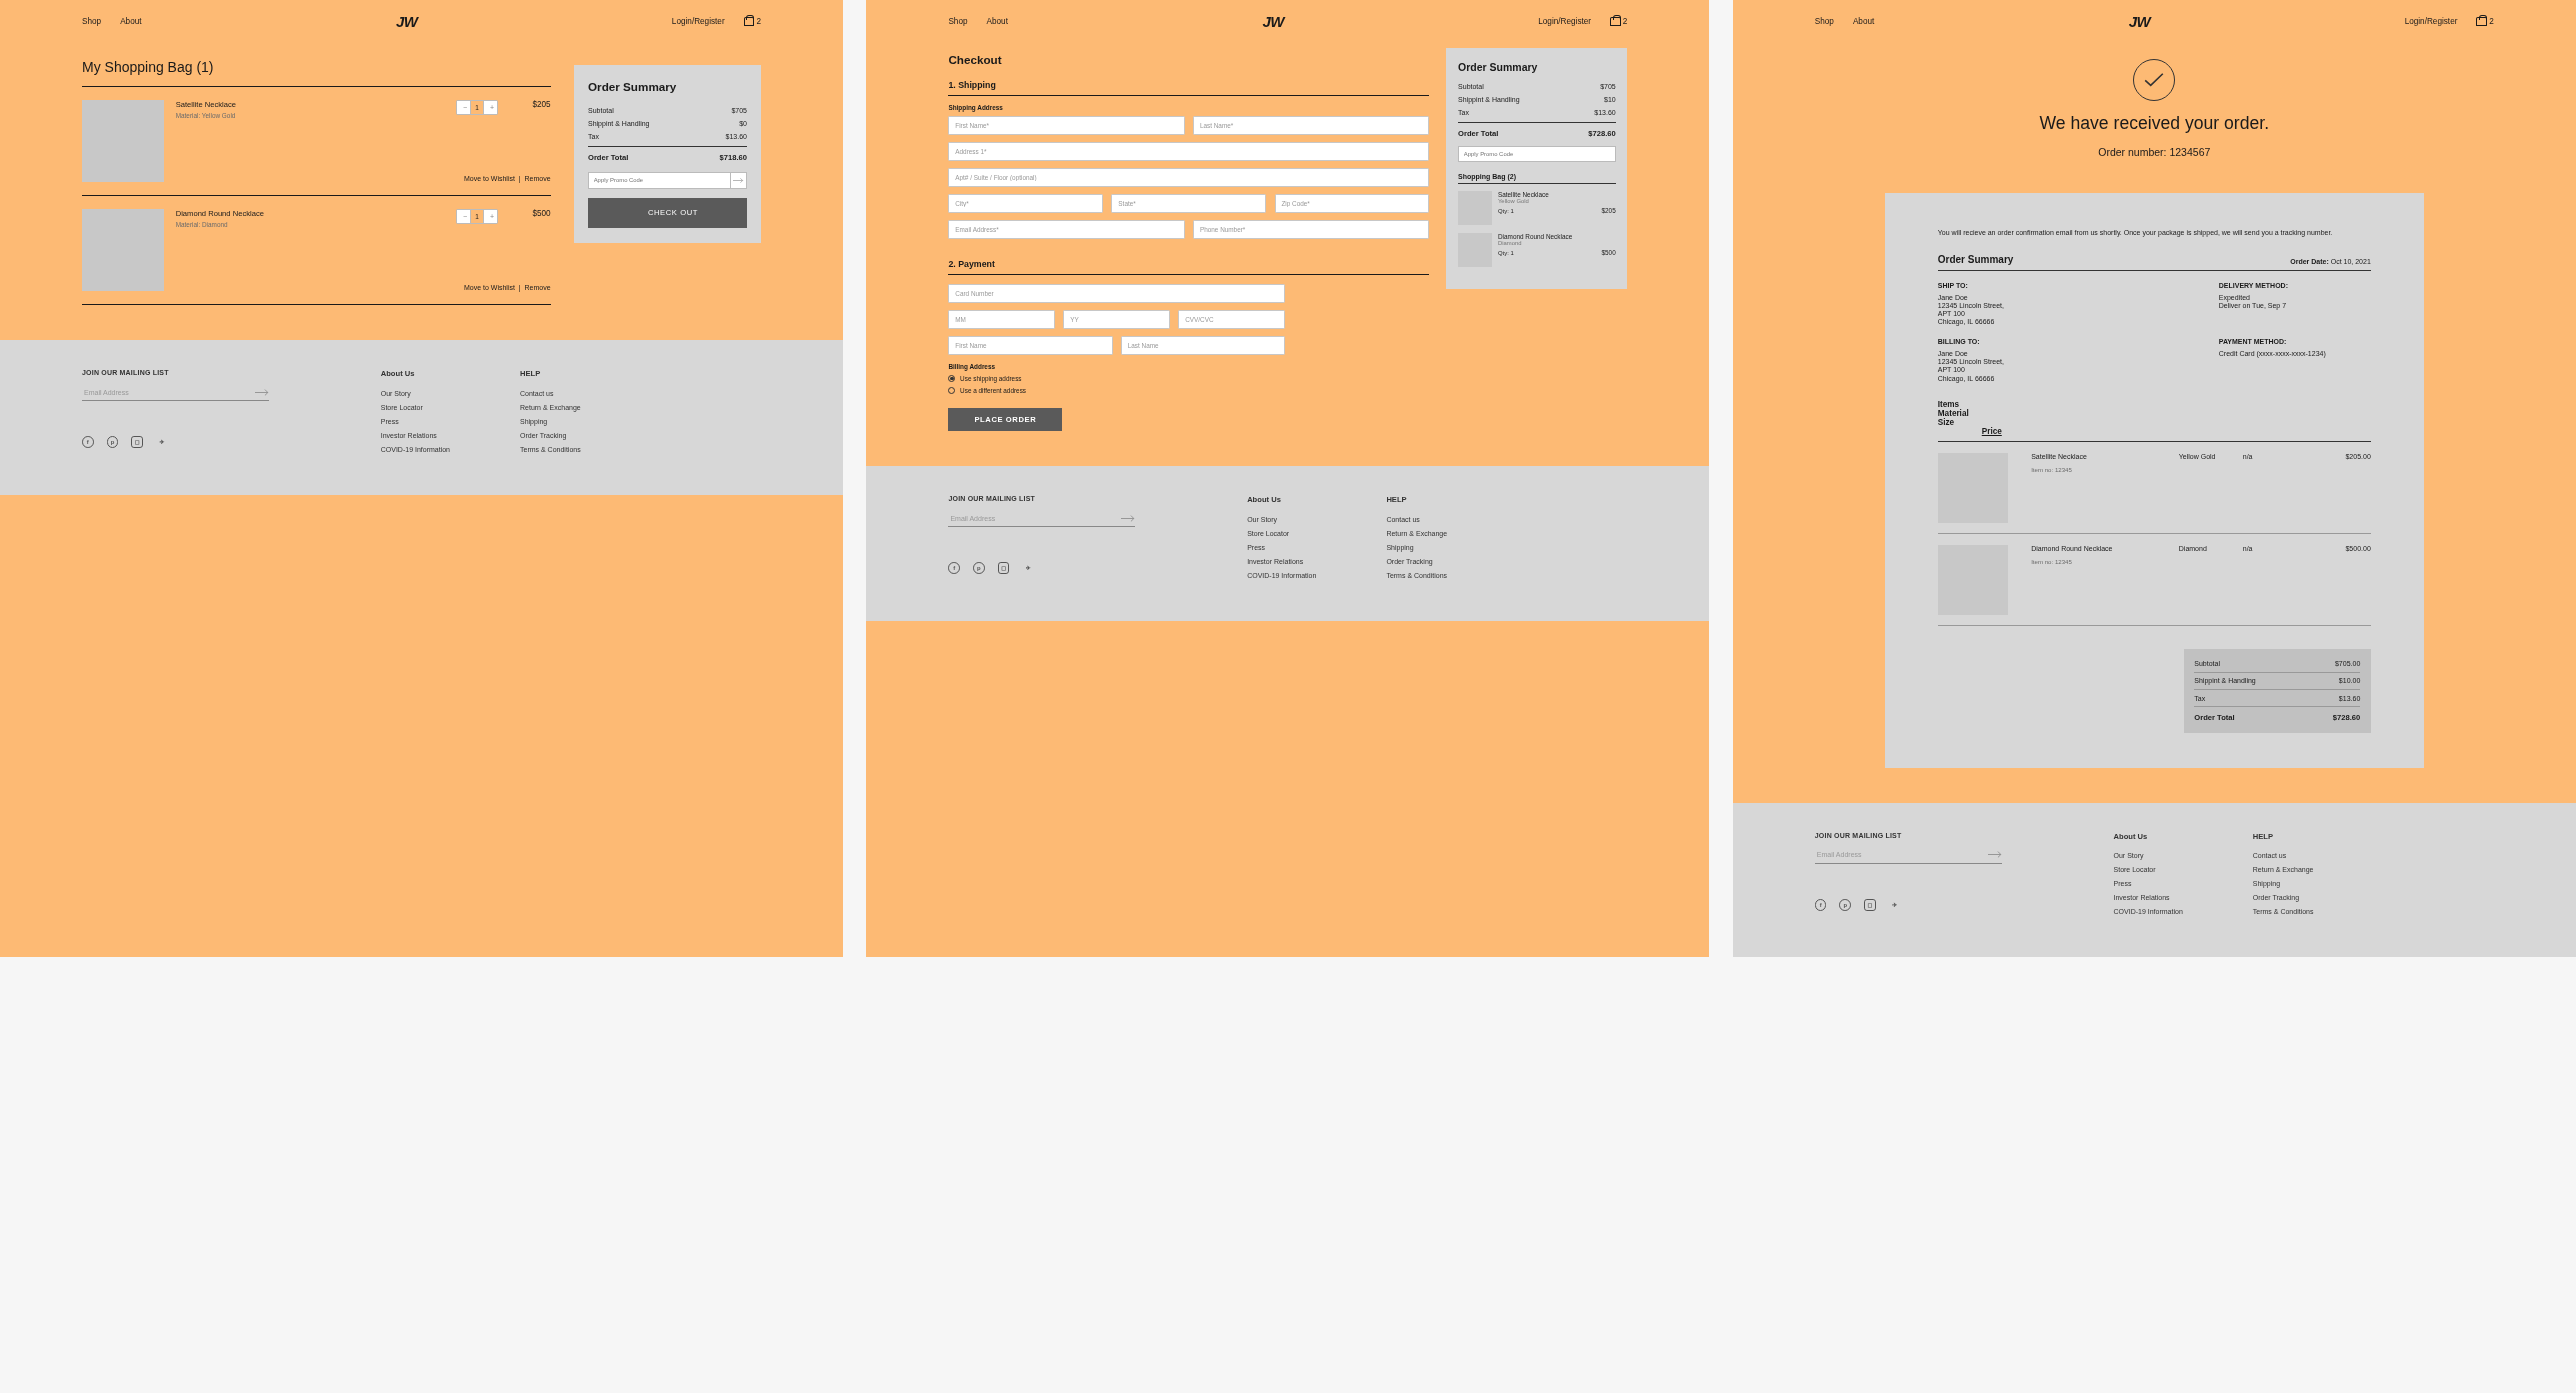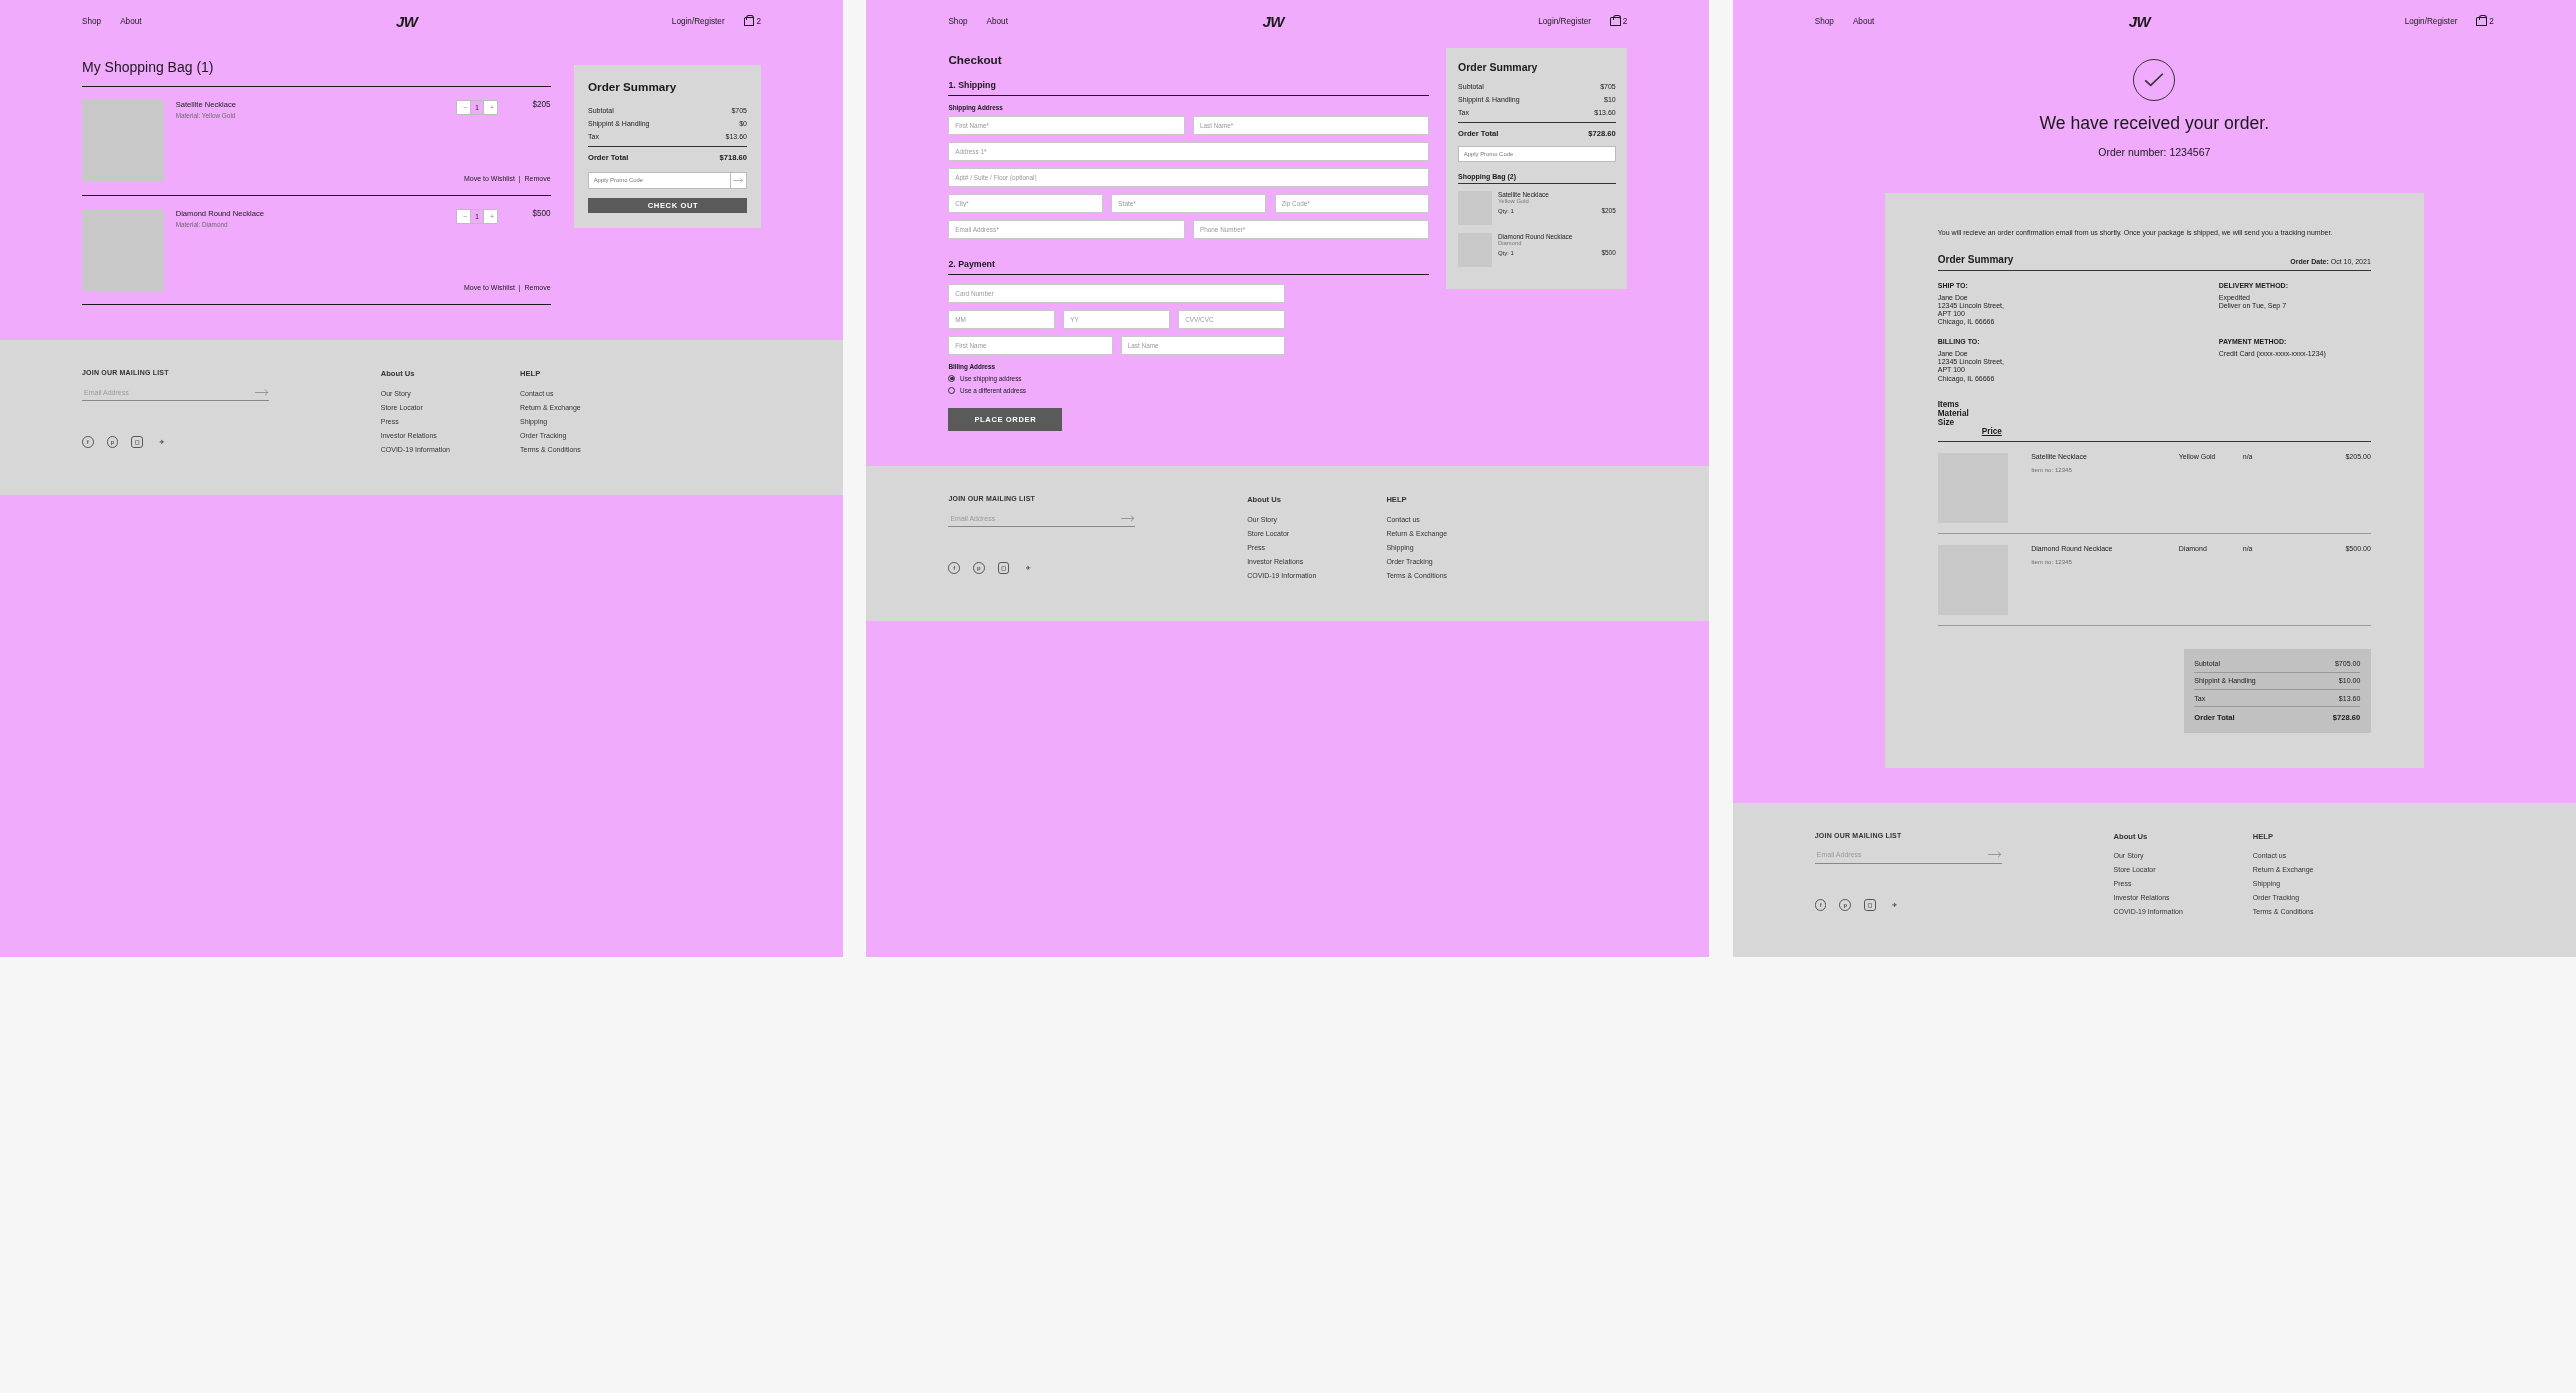--- a/index.html
+++ b/index.html
@@ -7,21 +7,21 @@
     --muted:#6b6b6b;
     --line:#777;
     --grey-bg:#d7d7d7;
     --grey-bg-dark:#c1c1c1;
     --dark:#5a5a5a;
     --page-bg:#f6f6f6;
   }
   *{box-sizing:border-box;font-family:Arial,Helvetica,sans-serif;}
   body{margin:0;background:var(--page-bg);color:var(--text);font-size:7px;width:2576px;}
   .viewport{display:flex;gap:23.4px;padding:0;}
-  .frame{background:#f0abfc;width:843px;flex-shrink:0;}
+  .frame{background:#fdba74;width:843px;flex-shrink:0;}
   
   .nav{display:flex;align-items:center;justify-content:space-between;padding:13px 82px 11.7px;}
   .nav-left,.nav-right{display:flex;align-items:center;gap:19px;font-size:8.2px;}
   .nav-logo{font-weight:900;font-size:15px;letter-spacing:-0.6px;font-style:italic;}
   .bag-btn{display:flex;align-items:center;gap:2.3px;}
   .bag-icon{width:10.5px;height:8.2px;border:0.7px solid var(--text);border-radius:1.8px 1.8px 0.6px 0.6px;position:relative;}
   .bag-icon::before{content:'';position:absolute;top:-3.5px;left:1.8px;width:5.9px;height:4.1px;border:0.7px solid var(--text);border-bottom:none;border-radius:2.9px 2.9px 0 0;}
   
   .p1-body{padding:0 82px 11.7px;display:flex;gap:23.4px;align-items:flex-start;}
   .p1-main{flex:1;}
@@ -42,21 +42,21 @@
   .cart-actions{text-align:right;font-size:7px;margin-top:auto;}
   .cart-actions a{color:var(--text);text-decoration:none;}
   .order-summary{background:var(--grey-bg);padding:15px 14px;width:187px;margin-top:23.4px;}
   .os-title{font-size:11.7px;font-weight:700;margin:0 0 14px;}
   .os-row{display:flex;justify-content:space-between;font-size:7px;margin:0 0 5.9px;}
   .os-total{display:flex;justify-content:space-between;font-size:7.6px;font-weight:700;border-top:0.7px solid #333;padding-top:5.9px;margin-top:2.3px;}
   .promo{display:flex;margin-top:10.5px;}
   .promo input{flex:1;height:16.4px;border:0.6px solid #bbb;background:#fff;padding:0 4.7px;font-size:5.9px;}
   .promo .arrow{width:16.4px;height:16.4px;border:0.6px solid #bbb;border-left:none;background:#fff;display:flex;align-items:center;justify-content:center;}
   .arrow svg{width:10.5px;height:7px;stroke:#888;}
-  .btn-dark{margin-top:9.4px;height:15px;background:var(--dark);color:#fff;border:none;width:100%;font-size:7.6px;letter-spacing:0.6px;font-weight:700;padding-left:17px;}
+  .btn-dark{margin-top:9.4px;height:30px;background:var(--dark);color:#fff;border:none;width:100%;font-size:7.6px;letter-spacing:0.6px;font-weight:400;padding-left:17px;}
   
   .footer{background:var(--grey-bg);padding:29px 82px 35px;display:flex;align-items:flex-start;color:#333;}
   .footer-left{width:44%;}
   .f-title{font-size:7px;font-weight:600;letter-spacing:0.2px;margin:0 0 11.7px;}
   .email-row{display:flex;align-items:center;border-bottom:0.7px solid #888;width:187px;padding-bottom:3.5px;}
   .email-row input{flex:1;border:none;background:transparent;font-size:7px;color:#777;}
   .email-row input::placeholder{color:#999;}
   .social{display:flex;gap:13px;margin-top:35px;}
   .social .sicon{width:11.7px;height:11.7px;border:0.9px solid #555;border-radius:50%;display:flex;align-items:center;justify-content:center;font-size:5.9px;color:#555;font-weight:bold;}
   .footer-cols{display:flex;gap:70px;}

